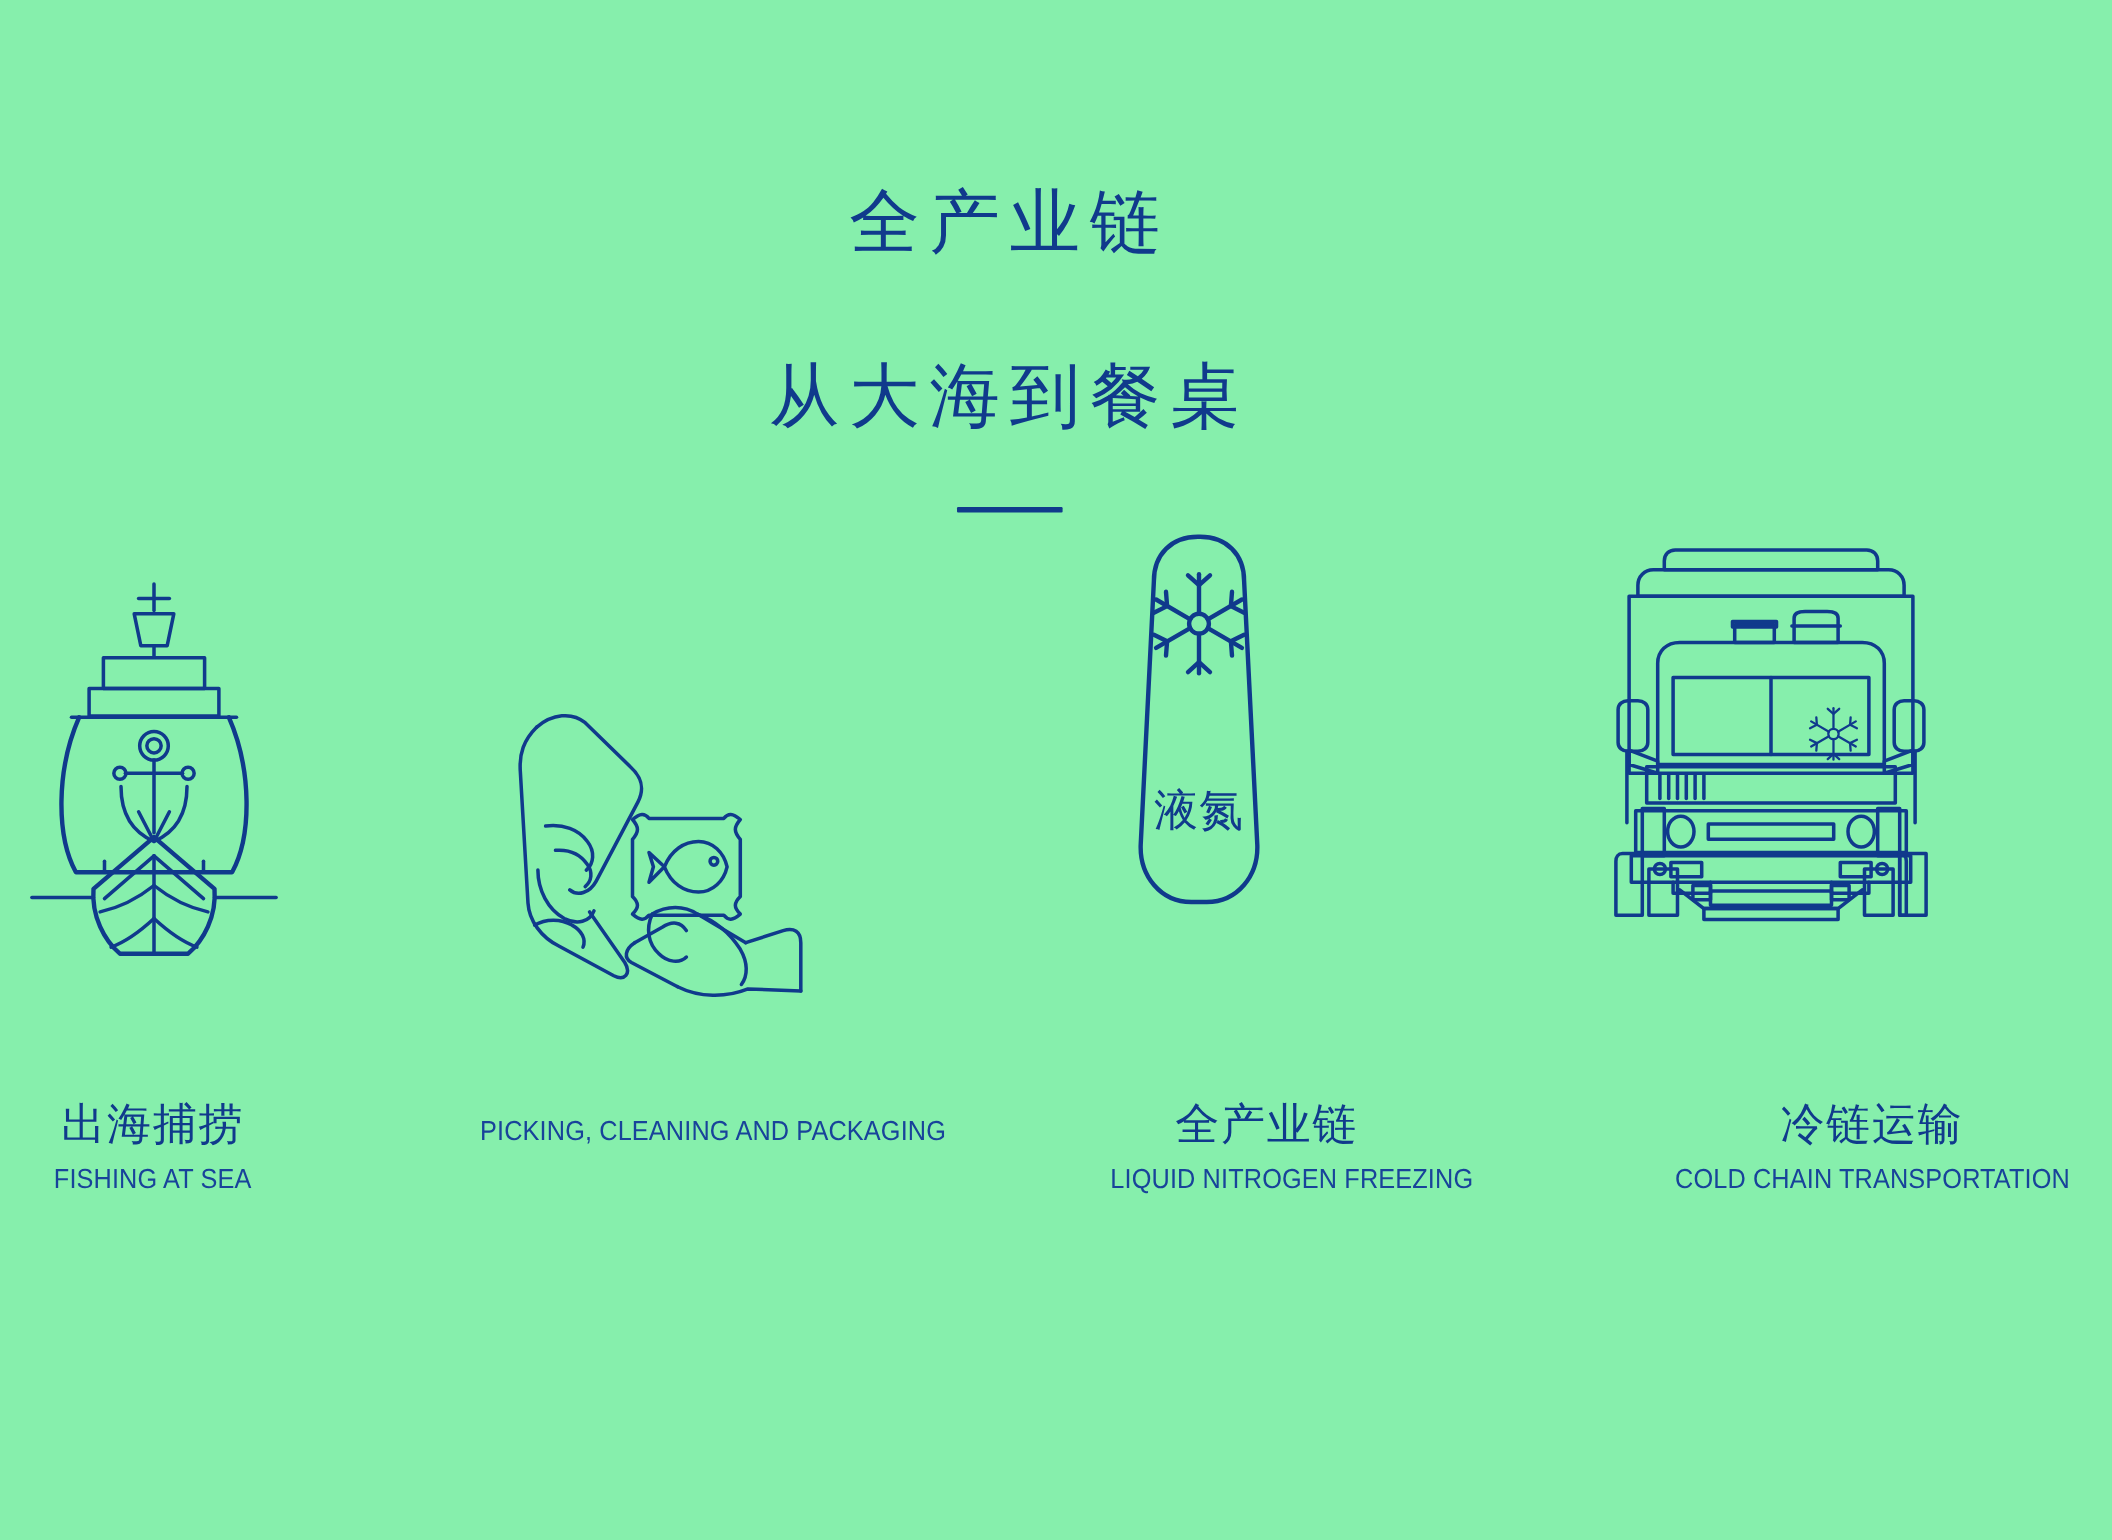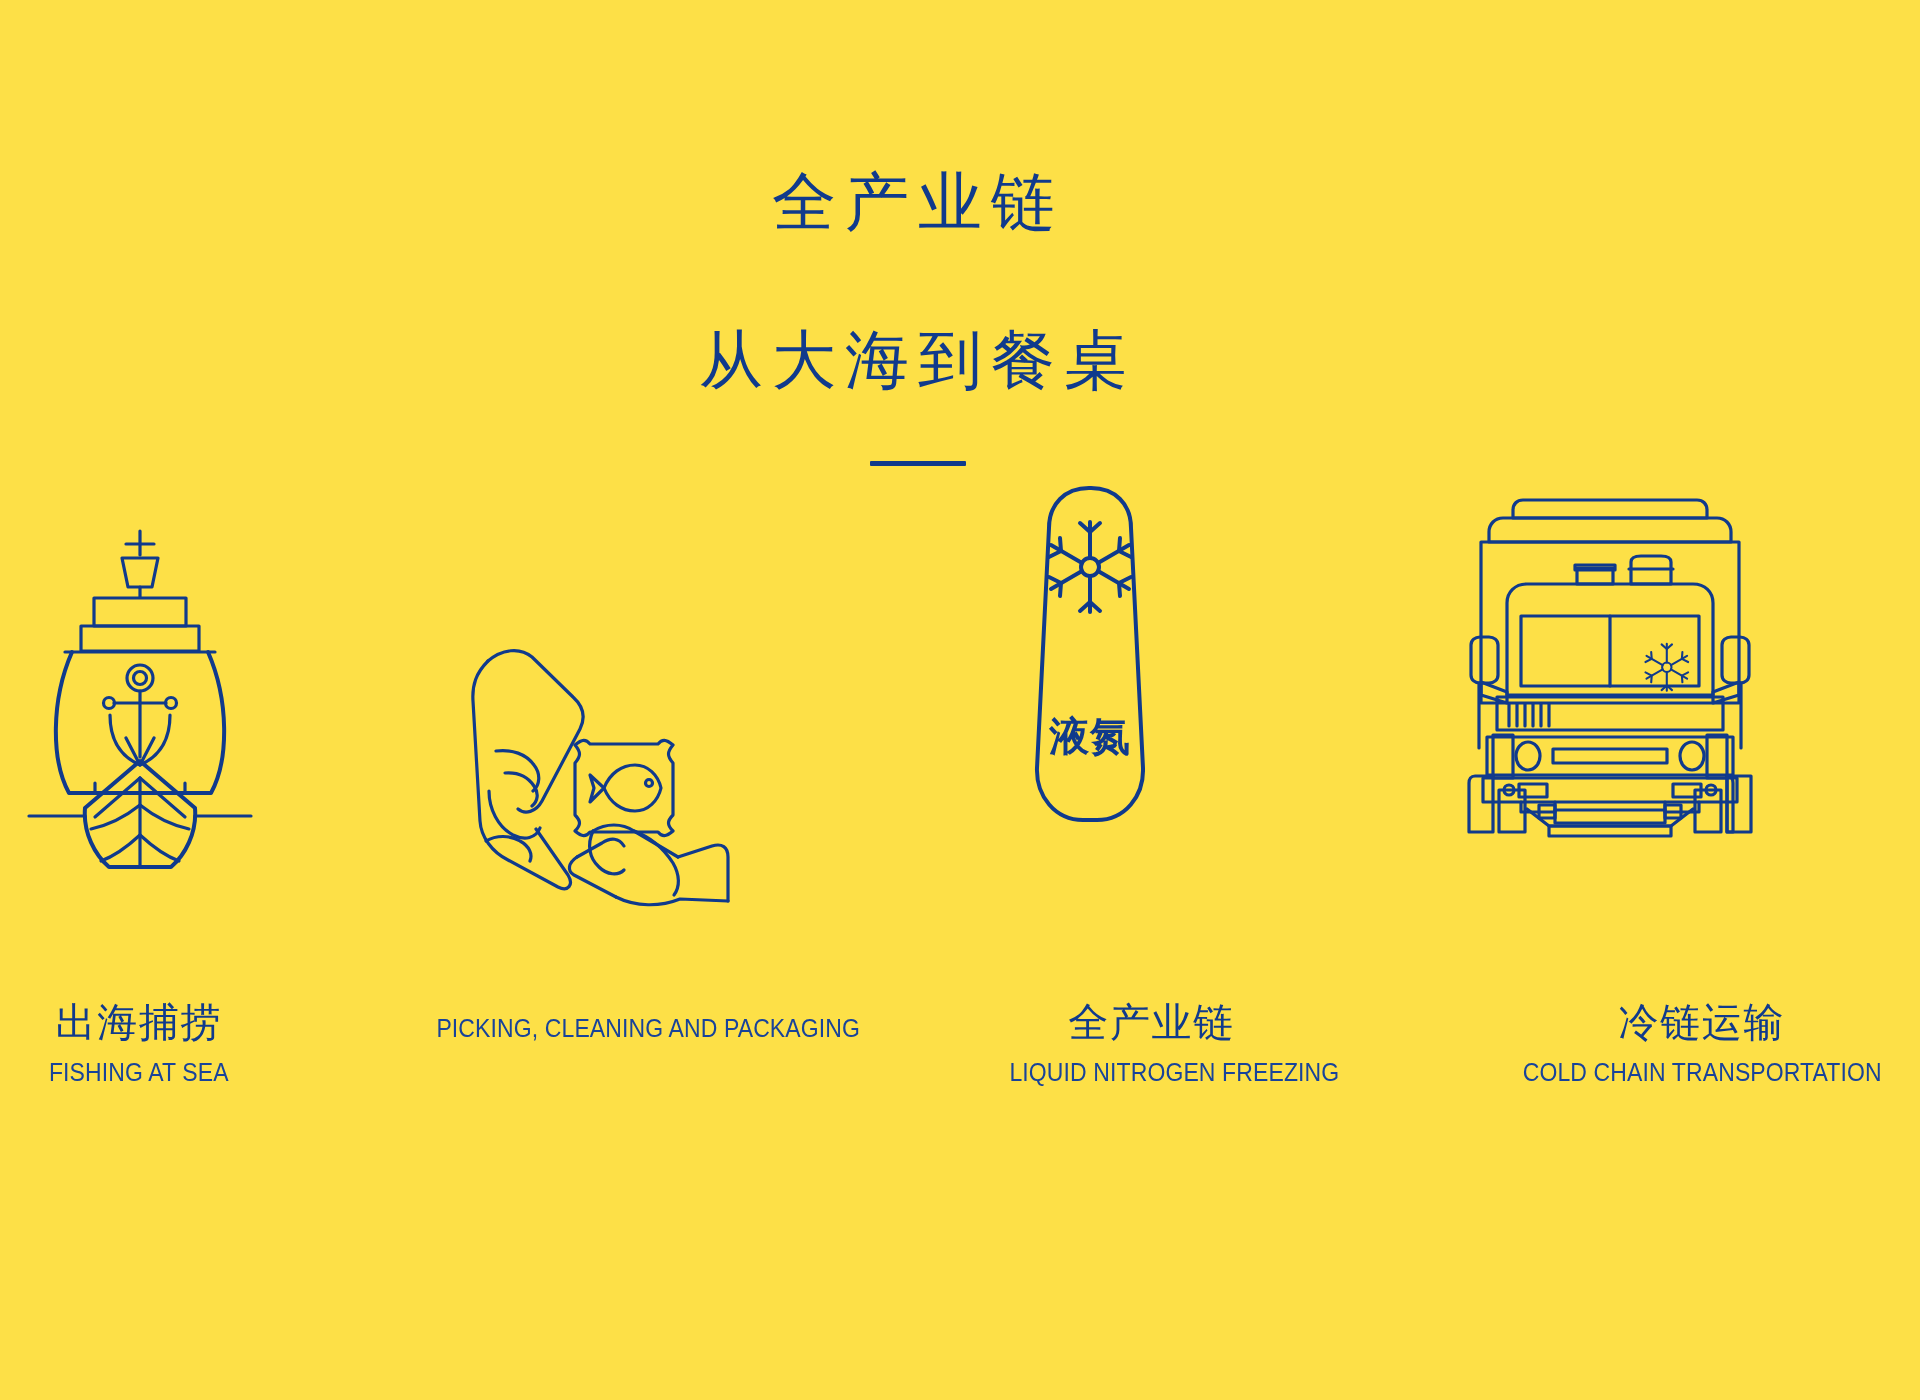--- a/index.html
+++ b/index.html
@@ -5,21 +5,21 @@
   * { margin:0; padding:0; box-sizing:border-box; }
   html, body {
     width:1920px; height:1400px;
     background:#45b3de;
     font-family:"Liberation Sans", "DejaVu Sans", sans-serif;
     overflow:hidden;
   }
   #page {
     position:relative;
     width:1920px; height:1400px;
-    background:#fde047;
+    background:#86efac;
   }
 
   
   .header { position:absolute; left:0; top:0; width:1920px; text-align:center; }
   .title-line {
     color:#103a8c;
     font-weight:400;
     letter-spacing:0.14em;
     line-height:1;
     white-space:nowrap;
@@ -45,21 +45,21 @@
     display:flex; align-items:center; justify-content:center;
   }
   
   .col-0 { width:300px; margin-left:-10px; }
   .col-1 { width:410px; margin-left:100px; }
   .col-2 { width:310px; margin-left:135px; }
   .col-3 { width:440px; margin-left:145px; }
 
   .col-0 .col-icon { top:-15px; }
   .col-1 .col-icon { top:55px; }
-  .col-2 .col-icon { top:-45px;font-weight:bold; }
+  .col-2 .col-icon { top:-45px; }
   .col-3 .col-icon { top:-45px; }
 
   
   .labels {
     position:absolute; left:0; top:1000px; width:1920px; height:130px;
     display:flex;
     gap:32px;
   }
   .label-block { position:relative; text-align:center; }
   .lb-0 { width:300px; margin-left:-10px; }

